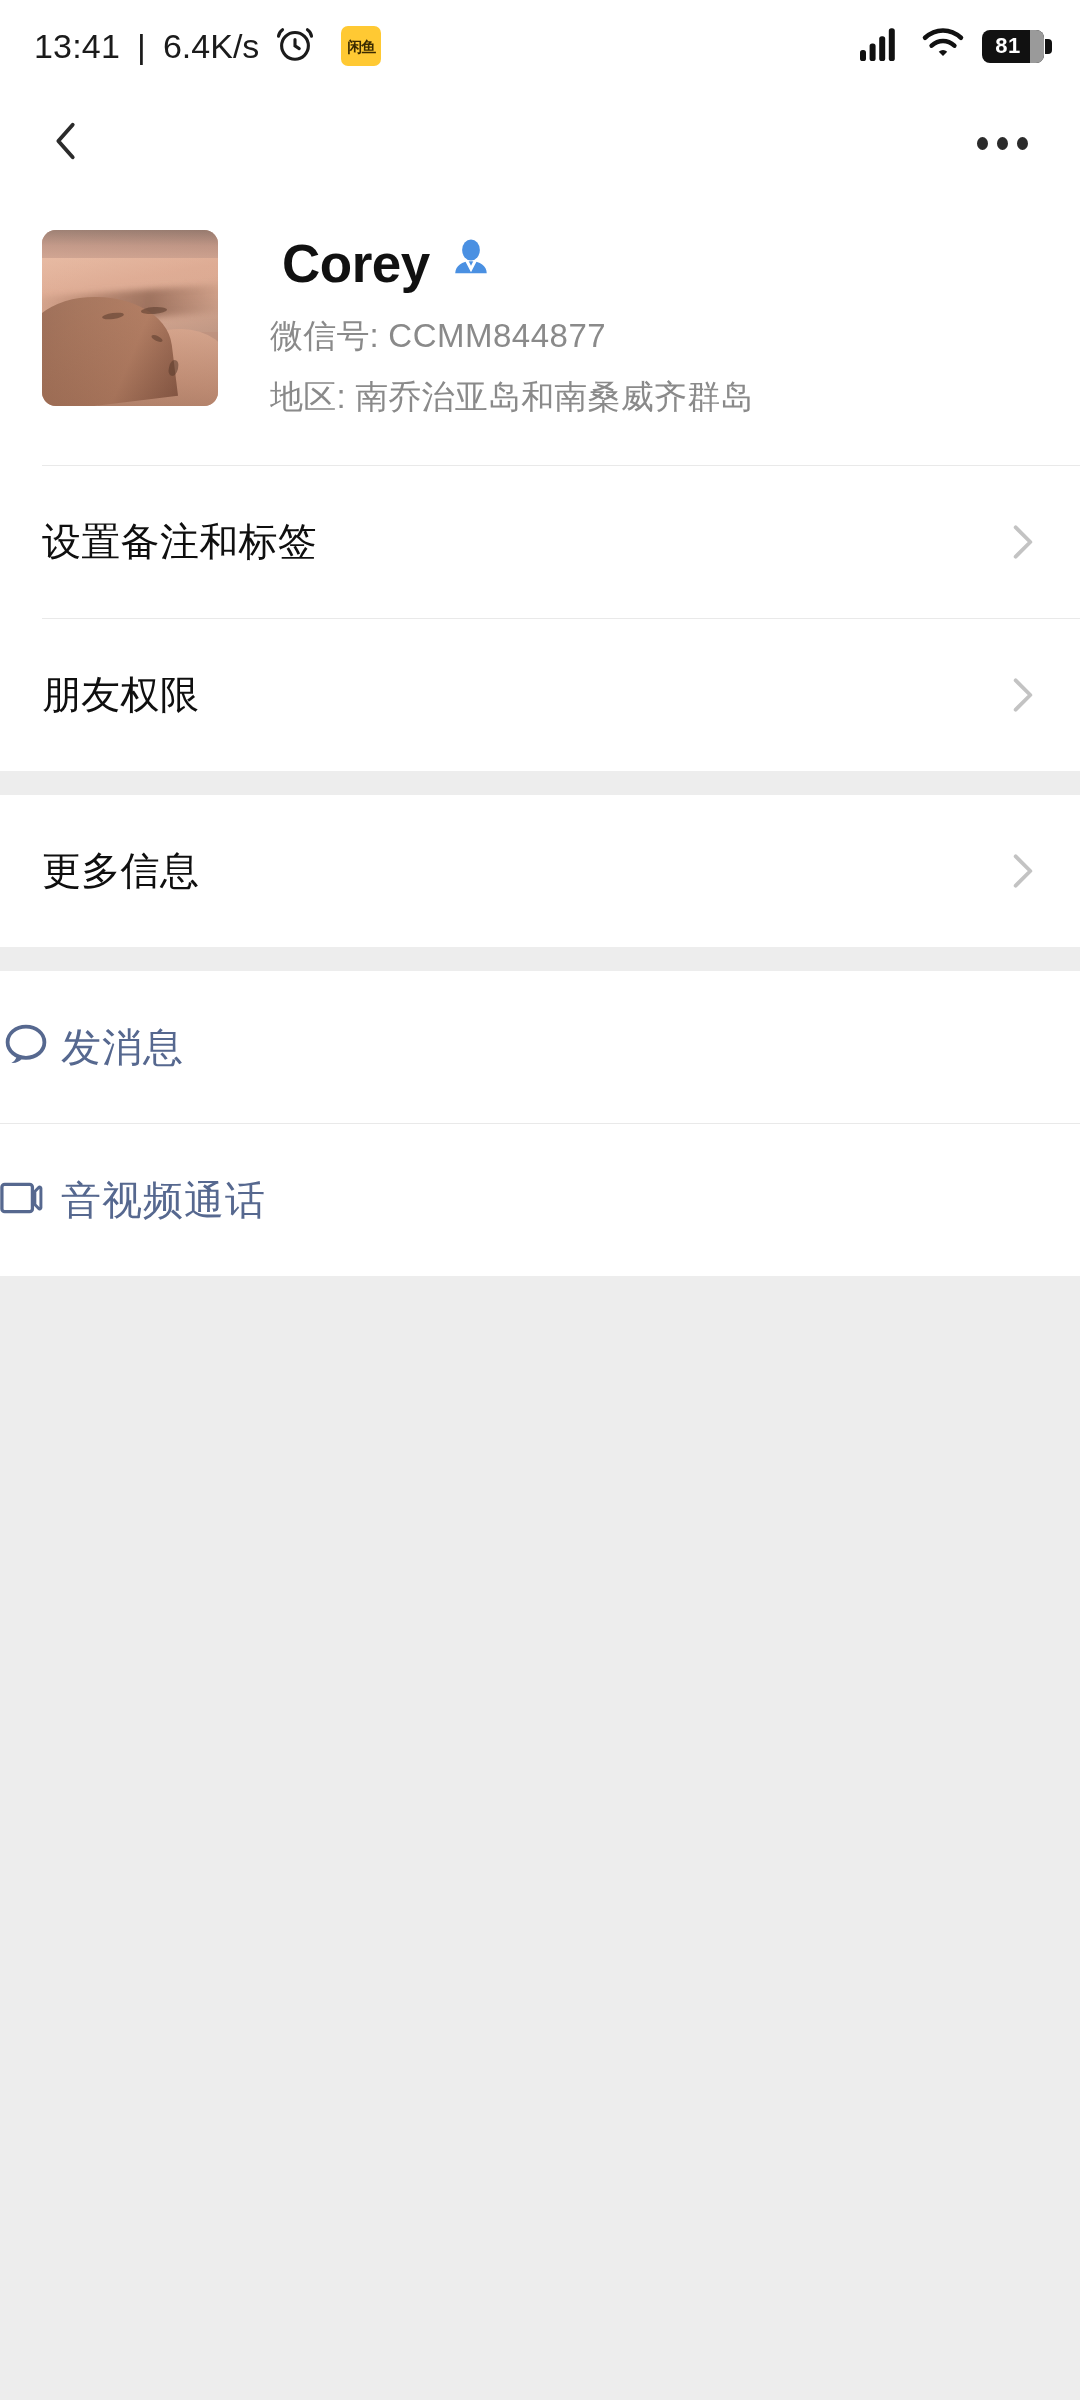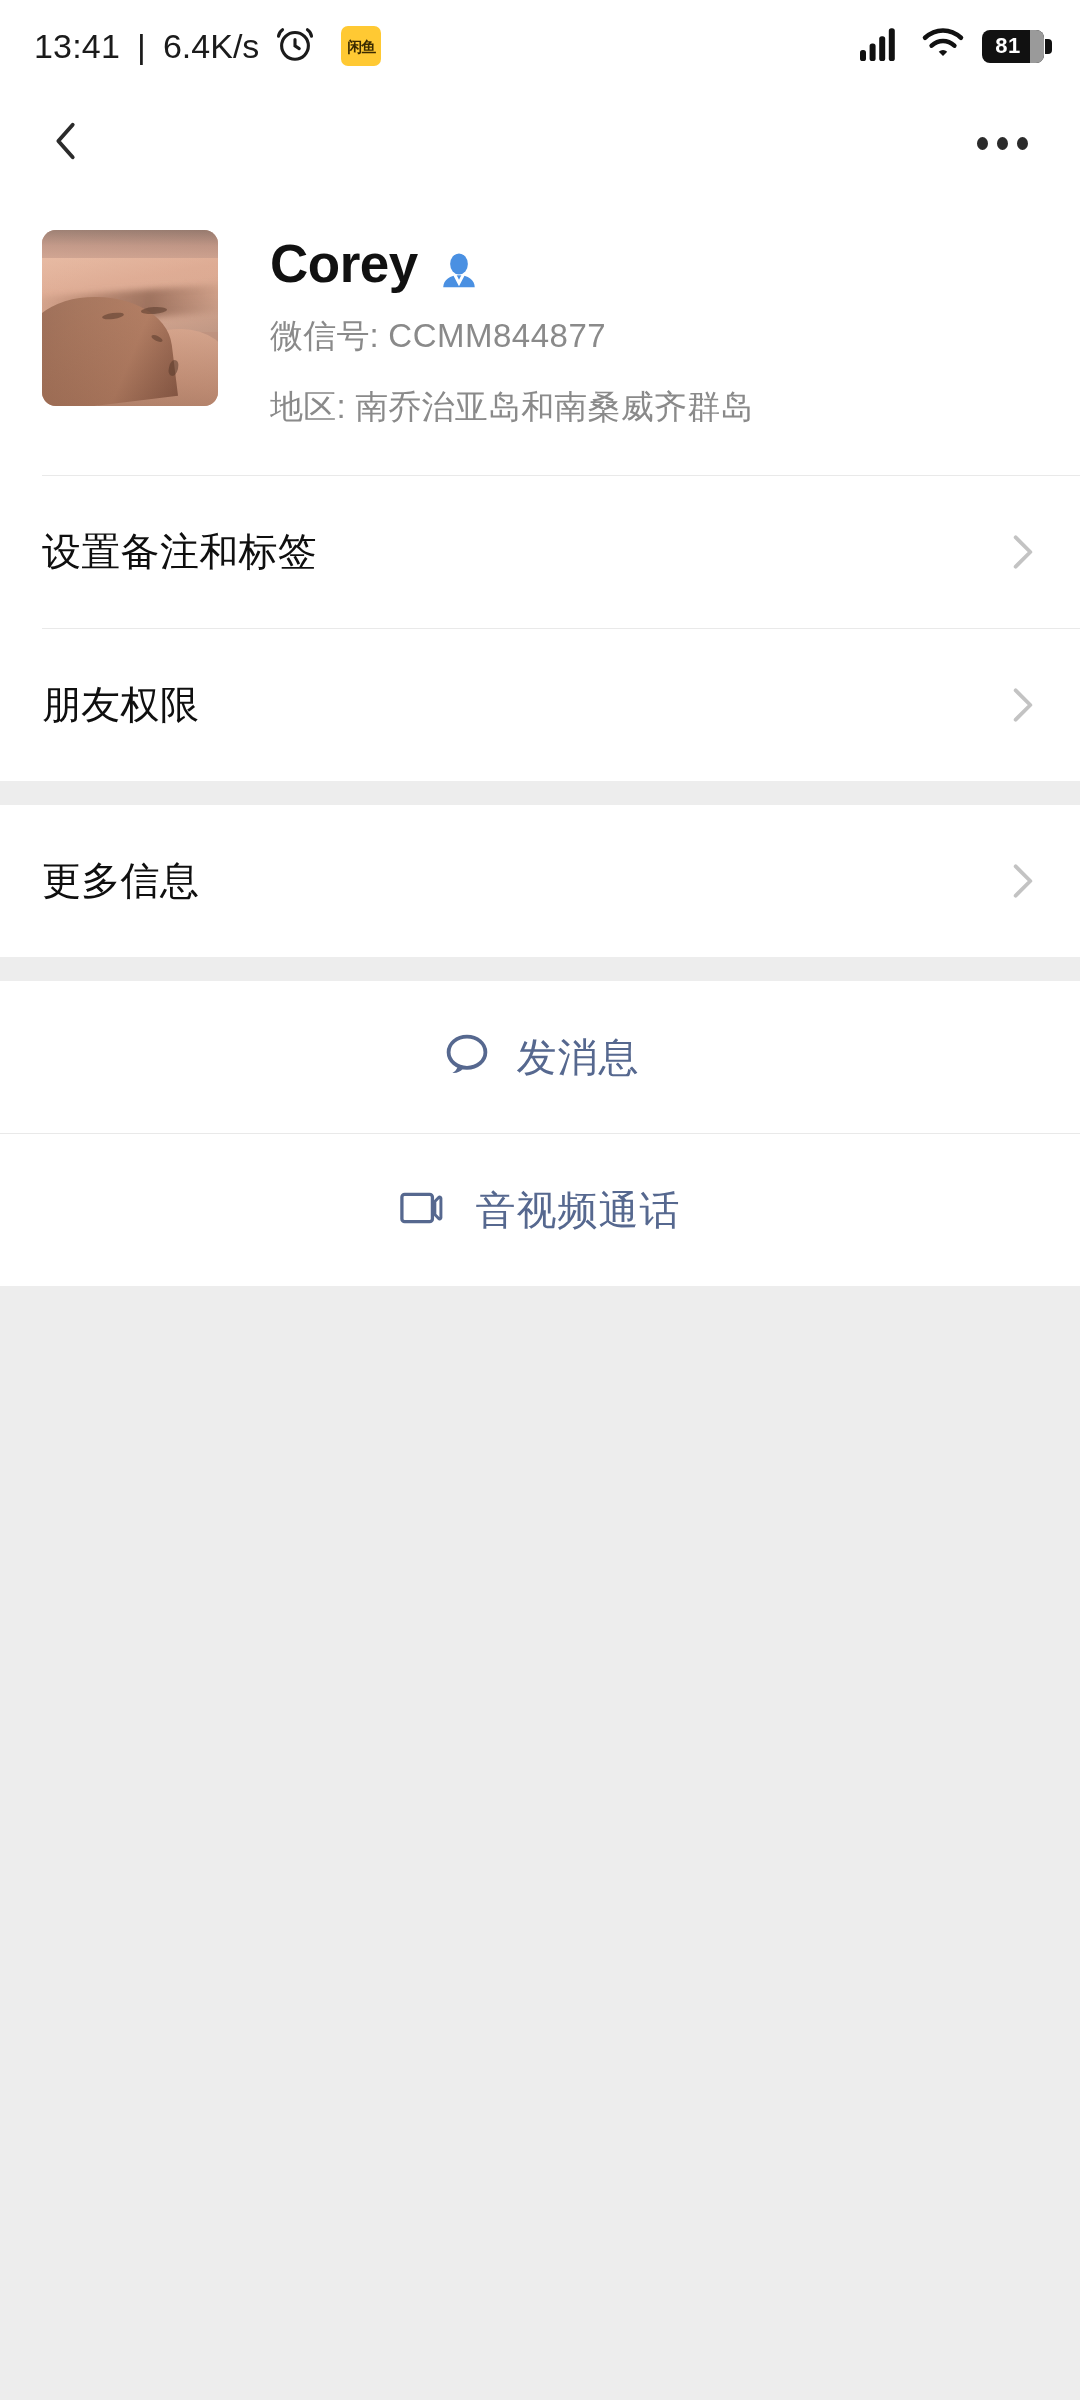--- a/index.html
+++ b/index.html
@@ -95,50 +95,50 @@
   }
   .avatar .sandwash {
     position:absolute; left:0; bottom:0; width:100%; height:100%;
     background:linear-gradient(160deg, rgba(255,220,200,.18) 0%, rgba(255,230,215,.05) 45%, rgba(90,55,40,.22) 100%);
   }
   .avatar .speck {
     position:absolute; background:rgba(90,58,44,.55); border-radius:50%;
   }
 
   .prof-info { padding-left:52px; padding-top:6px; flex:1; min-width:0; }
-  .name-row { display:flex; align-items:flex-end; gap:20px; }
+  .name-row { display:flex; align-items:flex-start; gap:20px;margin-left:12px; }
   .name {
     font-size:53px; font-weight:700; color:#111111; line-height:1.05;
     letter-spacing:-0.5px;
   }
   .gender-badge { width:42px; height:42px; display:block; }
   .meta {
     margin-top:20px; font-size:33px; color:#8a8a8a; line-height:1.45;
     letter-spacing:0.2px; white-space:nowrap;
   }
   .meta .mono { letter-spacing:0.5px; }
-  .meta-region { margin-top:24px; }
+  .meta-region { margin-top:14px; }
 
   
   .divider-inset { height:1px; background:#e9e9e9; margin-left:42px; }
   .divider-full  { height:1px; background:#e9e9e9; }
   .gap { height:24px; background:#ededed; }
 
   .list { background:#ffffff; }
   .row {
     height:152px; display:flex; align-items:center; justify-content:space-between;
     padding:0 46px 0 42px; background:#ffffff;
   }
   .row-label { font-size:39px; color:#0f0f0f; letter-spacing:0.3px; }
   .chev { width:22px; height:38px; display:block; }
 
   
   .action {
     height:152px; background:#ffffff;
-    display:flex; align-items:center; justify-content:center; gap:24px;
+    display:flex; align-items:center; gap:9px;
   }
   .action-label { font-size:40px; color:#56688f; letter-spacing:1px; }
   .action-icon { display:block; }
 
   .filler { background:#ededed; flex:1; }
 </style>
 </head>
 <body>
 
 <div class="phone">

